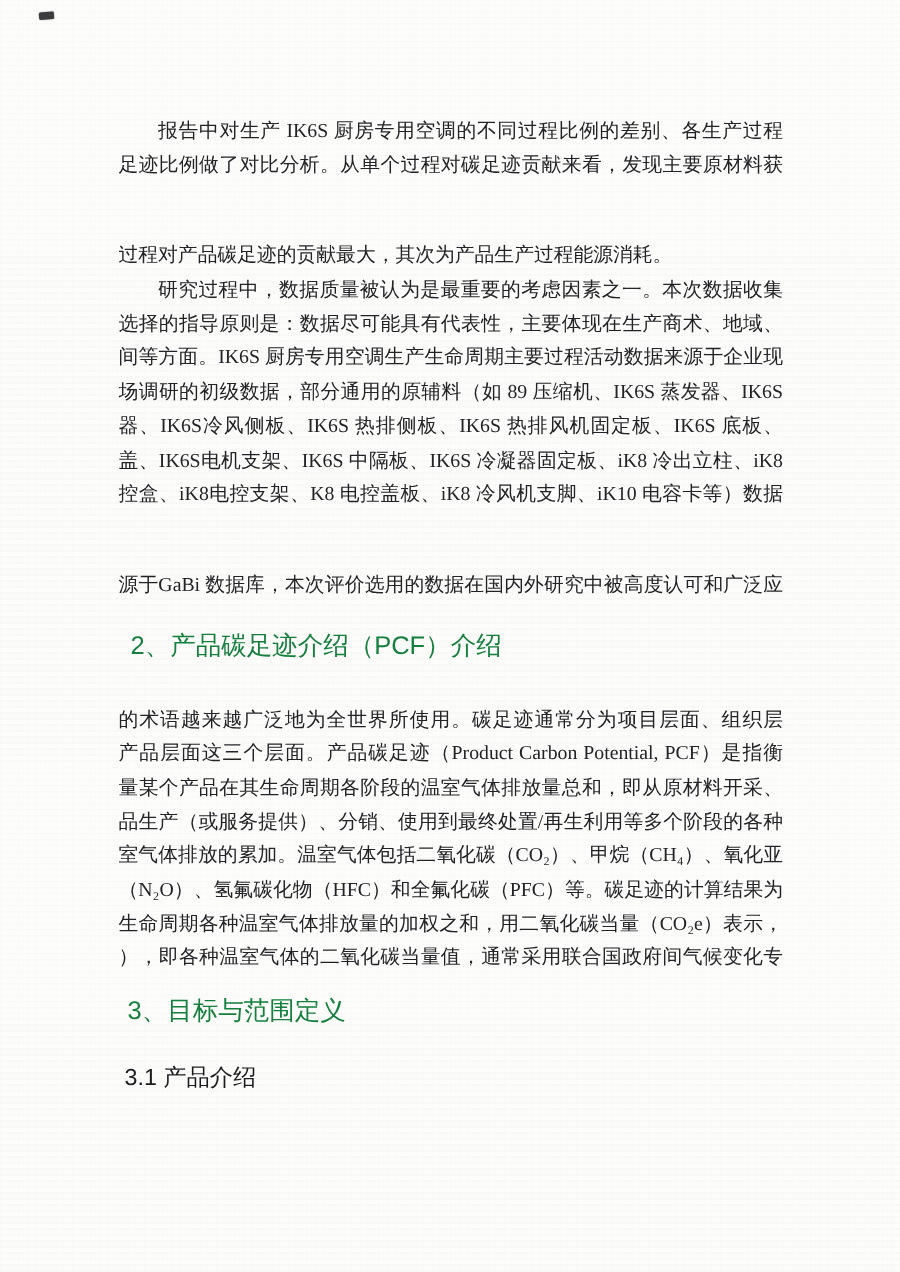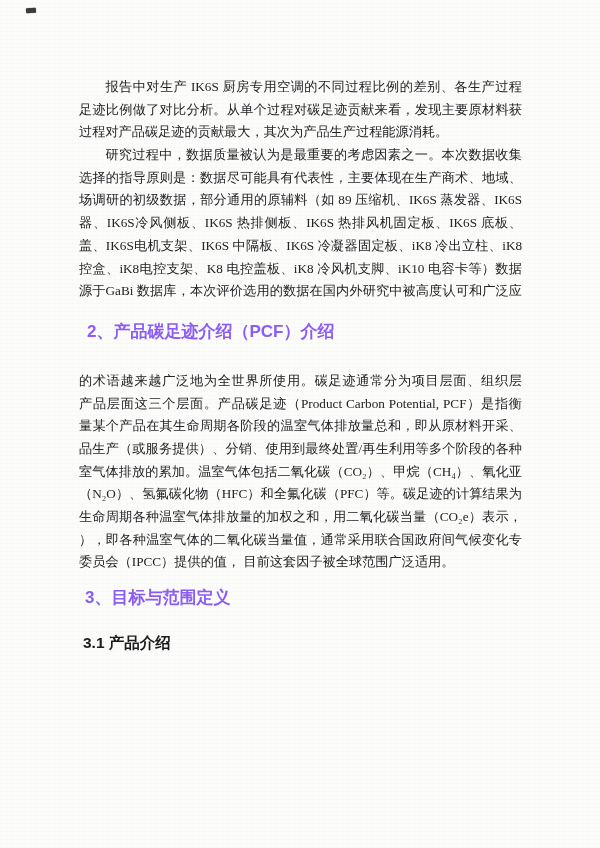--- a/index.html
+++ b/index.html
@@ -44,33 +44,33 @@
   .line {
     font-size: 13.2px;
     line-height: 22.7px;
     height: 22.7px;
     overflow: hidden;
     text-align: justify;
     text-align-last: justify;
     color: #232327;
   }
   .line.first { text-indent: 2em; }
-  .line.last  { text-align-last: left; }
+  .line.last  { text-align-last: left; margin-top: 38px; }
   .h-major {
     font-family: "Liberation Sans", "DejaVu Sans", sans-serif;
-    font-weight: 700;
+    font-weight: 400;
     font-size: 17px;
     line-height: 24px;
-    color: #8b5cf6;
+    color: #15803d;
     margin: 17px 0 26px 8px;
   }
   .h-major.goal { margin: 12px 0 0 6px; }
   .h-minor {
     font-family: "Liberation Sans", "DejaVu Sans", sans-serif;
-    font-weight: 700;
+    font-weight: 400;
     font-size: 15.5px;
     line-height: 21px;
     color: #1c1c1f;
     margin: 22px 0 0 4px;
   }
 </style>
 </head>
 <body>
 
 <div class="page">
@@ -80,39 +80,39 @@
 
     <div class="para">
         <div class="line first">报告中对生产 IK6S 厨房专用空调的不同过程比例的差别、各生产过程碳</div>
         <div class="line">足迹比例做了对比分析。从单个过程对碳足迹贡献来看，发现主要原材料获取</div>
         <div class="line last">过程对产品碳足迹的贡献最大，其次为产品生产过程能源消耗。</div>
       </div>
 
     <div class="para">
         <div class="line first">研究过程中，数据质量被认为是最重要的考虑因素之一。本次数据收集和</div>
         <div class="line">选择的指导原则是：数据尽可能具有代表性，主要体现在生产商术、地域、时</div>
+        <div class="line">间等方面。IK6S 厨房专用空调生产生命周期主要过程活动数据来源于企业现</div>
         <div class="line">场调研的初级数据，部分通用的原辅料（如 89 压缩机、IK6S 蒸发器、IK6S 冷凝</div>
         <div class="line">器、IK6S冷风侧板、IK6S 热排侧板、IK6S 热排风机固定板、IK6S 底板、IK6S 顶</div>
         <div class="line">盖、IK6S电机支架、IK6S 中隔板、IK6S 冷凝器固定板、iK8 冷出立柱、iK8 电</div>
         <div class="line">控盒、iK8电控支架、K8 电控盖板、iK8 冷风机支脚、iK10 电容卡等）数据来</div>
         <div class="line last">源于GaBi 数据库，本次评价选用的数据在国内外研究中被高度认可和广泛应用。</div>
       </div>
 
     <h2 class="h-major">2、产品碳足迹介绍（PCF）介绍</h2>
 
     <div class="para">
         <div class="line">的术语越来越广泛地为全世界所使用。碳足迹通常分为项目层面、组织层面、</div>
         <div class="line">产品层面这三个层面。产品碳足迹（Product Carbon Potential, PCF）是指衡</div>
         <div class="line">量某个产品在其生命周期各阶段的温室气体排放量总和，即从原材料开采、产</div>
         <div class="line">品生产（或服务提供）、分销、使用到最终处置/再生利用等多个阶段的各种温</div>
         <div class="line">室气体排放的累加。温室气体包括二氧化碳（CO₂）、甲烷（CH₄）、氧化亚氮</div>
         <div class="line">（N₂O）、氢氟碳化物（HFC）和全氟化碳（PFC）等。碳足迹的计算结果为产品</div>
         <div class="line">生命周期各种温室气体排放量的加权之和，用二氧化碳当量（CO₂e）表示，单</div>
         <div class="line">），即各种温室气体的二氧化碳当量值，通常采用联合国政府间气候变化专家</div>
-        <div class="line last">委员会（IPCC）提供的值， 目前这套因子被全球范围广泛适用。</div>
       </div>
 
     <h2 class="h-major goal">3、目标与范围定义</h2>
 
     <h3 class="h-minor">3.1 产品介绍</h3>
 
   </div>
 </div>
 
 </body></html>

